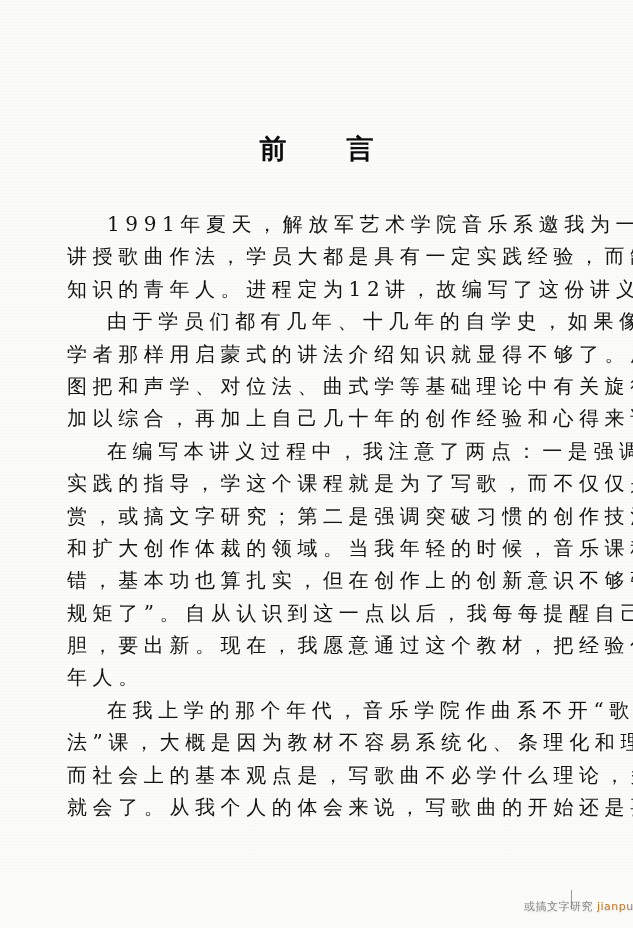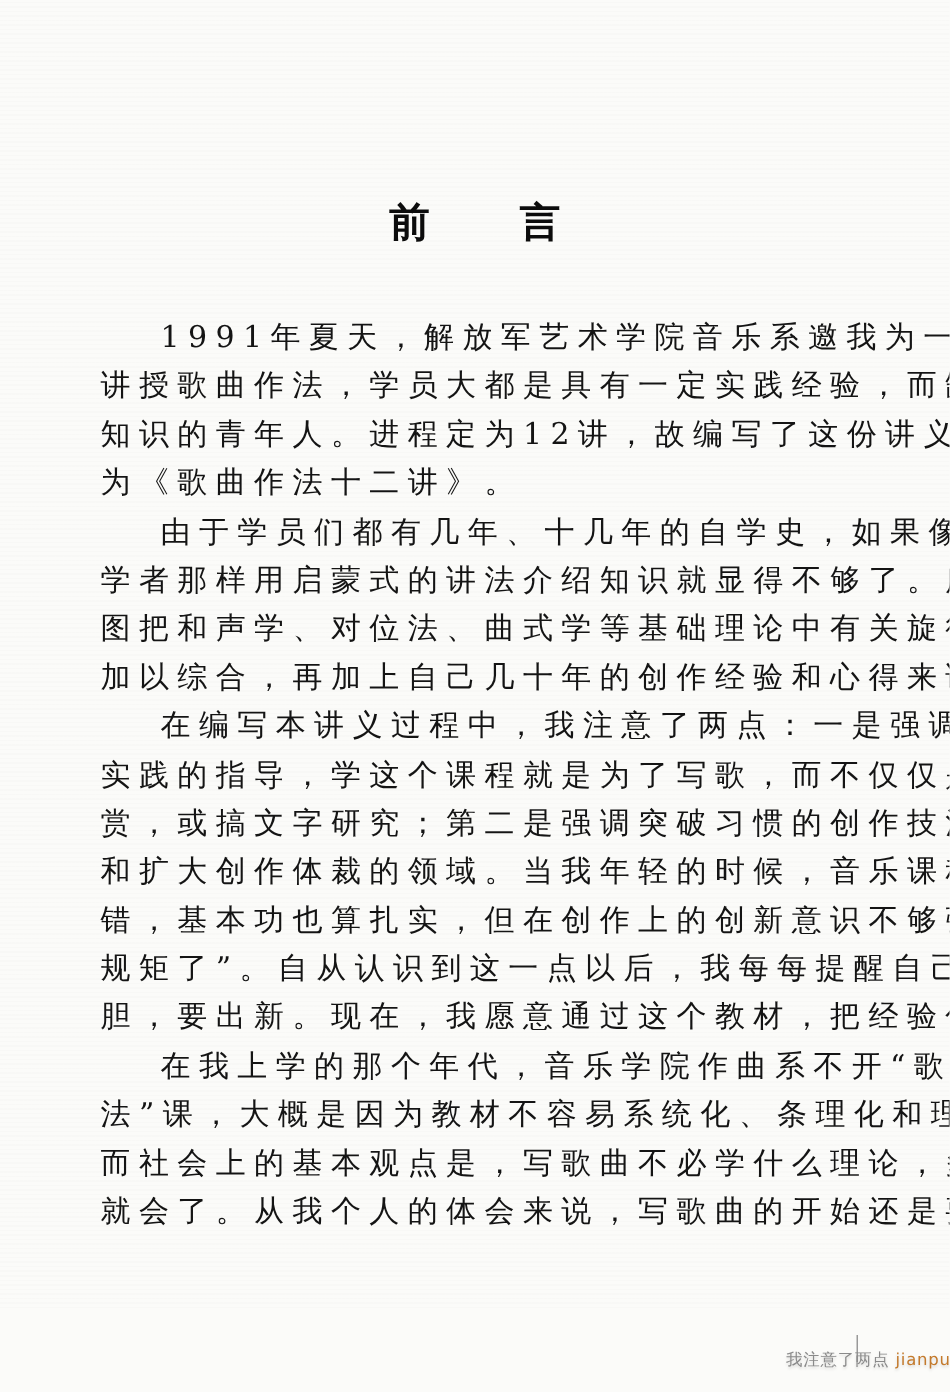--- a/index.html
+++ b/index.html
@@ -83,40 +83,40 @@
 
 <div class="page">
 
   <div class="title">前言</div>
 
   <div class="body-text">
 
     <div class="line indent">1991年夏天，解放军艺术学院音乐系邀我为一个作曲班</div>
     <div class="line">讲授歌曲作法，学员大都是具有一定实践经验，而缺乏系统</div>
     <div class="line">知识的青年人。进程定为12讲，故编写了这份讲义，定名</div>
-    <div class="line">为《歌曲作法十二讲》。</div>
 
     <div class="line indent">由于学员们都有几年、十几年的自学史，如果像对待初</div>
     <div class="line">学者那样用启蒙式的讲法介绍知识就显得不够了。所以我试</div>
     <div class="line">图把和声学、对位法、曲式学等基础理论中有关旋律的知识</div>
     <div class="line">加以综合，再加上自己几十年的创作经验和心得来讲解，就</div>
 
     <div class="line indent">在编写本讲义过程中，我注意了两点：一是强调对创作</div>
     <div class="line">实践的指导，学这个课程就是为了写歌，而不仅仅是为了欣</div>
     <div class="line">赏，或搞文字研究；第二是强调突破习惯的创作技法，开发</div>
     <div class="line">和扩大创作体裁的领域。当我年轻的时候，音乐课程学得不</div>
     <div class="line">错，基本功也算扎实，但在创作上的创新意识不够强——“太</div>
     <div class="line">规矩了”。自从认识到这一点以后，我每每提醒自己：要大</div>
     <div class="line">胆，要出新。现在，我愿意通过这个教材，把经验传授给青</div>
+    <div class="line">年人。</div>
 
     <div class="line indent">在我上学的那个年代，音乐学院作曲系不开“歌曲作</div>
     <div class="line">法”课，大概是因为教材不容易系统化、条理化和理论化。</div>
     <div class="line">而社会上的基本观点是，写歌曲不必学什么理论，多写自然</div>
     <div class="line">就会了。从我个人的体会来说，写歌曲的开始还是要懂一些</div>
   </div>
 
   <div class="page-mark"></div>
 
   <div class="watermark">
-    <span>我注意了两点</span><span class="wm-url">jianpu.cn</span>
+    <span>或搞文字研究</span><span class="wm-url">jianpu.cn</span>
   </div>
 
 </div>
 
 </body></html>

